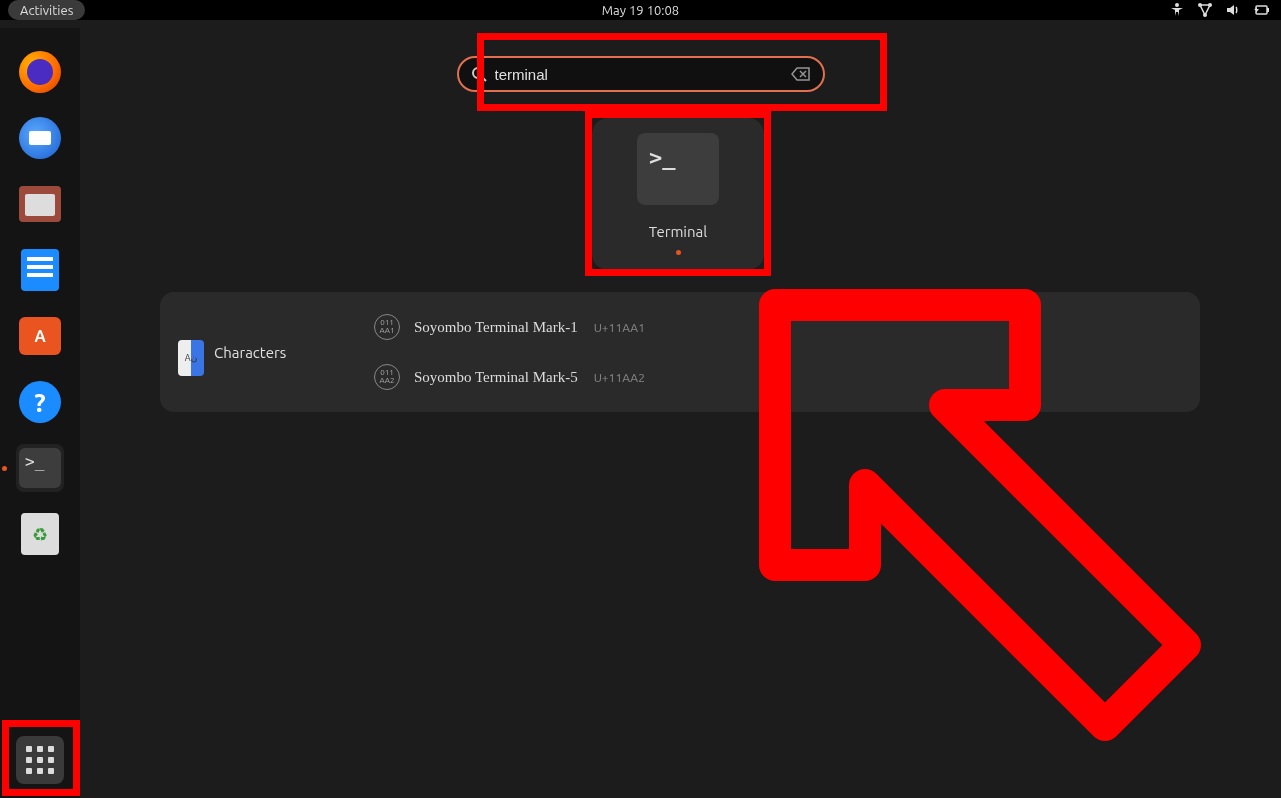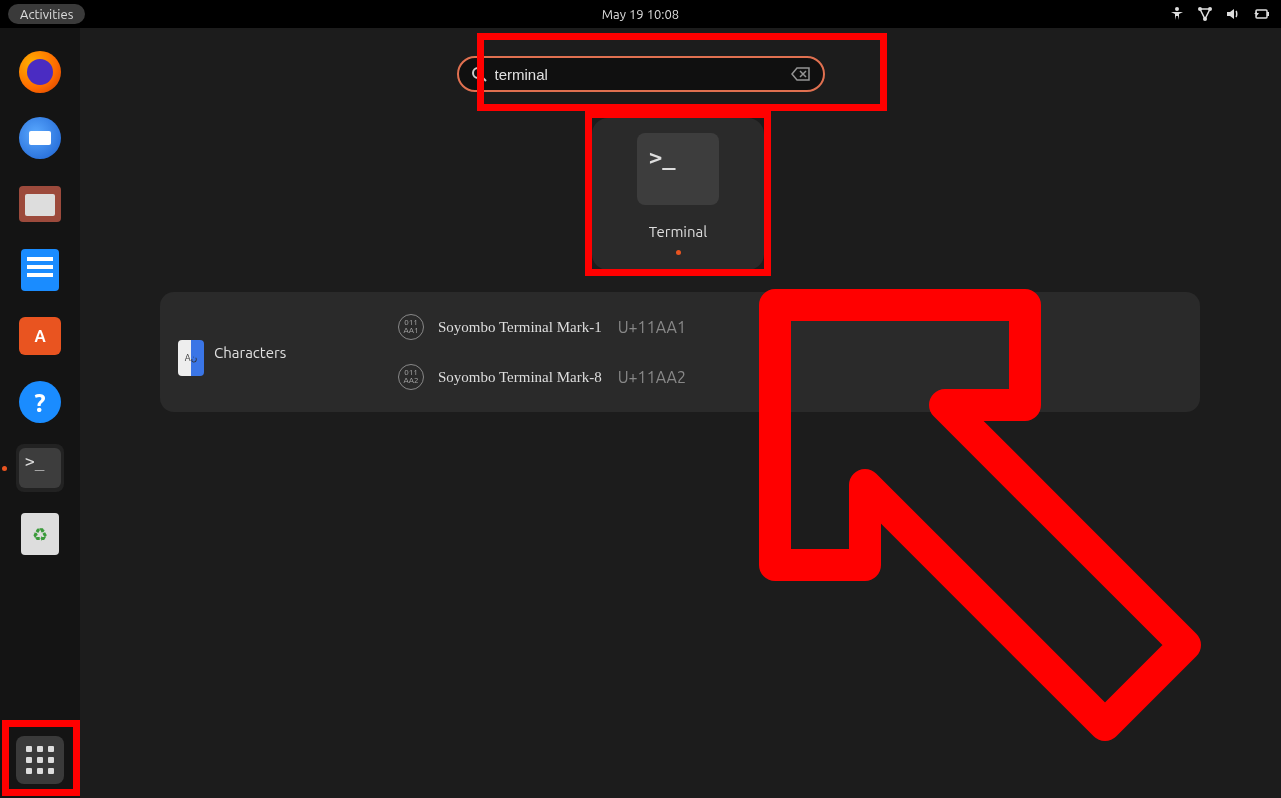--- a/index.html
+++ b/index.html
@@ -9,21 +9,21 @@
     background: #1c1c1c;
     font-family: Ubuntu, "Segoe UI", sans-serif;
     color: #e0e0e0;
     overflow: hidden;
     position: relative;
   }
   
   .topbar {
     position: absolute;
     top: 0; left: 0; right: 0;
-    height: 28px;
+    height: 20px;
     background: #000;
     display: flex;
     align-items: center;
     font-size: 13px;
     color: #ddd;
   }
   .activities {
     background: #3a3a3a;
     border-radius: 12px;
     padding: 3px 12px;
@@ -200,24 +200,23 @@
     width: 26px; height: 26px;
     border: 1px solid #888;
     border-radius: 13px;
     display: flex;
     align-items: center;
     justify-content: center;
     font-size: 8px;
     color: #aaa;
     line-height: 1;
     text-align: center;
-    margin-left: 24px;
   }
   .result-name { color: #ddd; font-size: 15px; font-family: Liberation Serif, serif; }
-  .result-code { color: #888; font-size: 16px; margin-left: 2px; }
+  .result-code { color: #888; font-size: 12px; margin-left: 2px; }
 
   
   .red-box {
     position: absolute;
     border: 7px solid #f00;
     pointer-events: none;
   }
   .arrow {
     position: absolute;
     pointer-events: none;
@@ -335,21 +334,21 @@
       <span>Characters</span>
     </div>
     <div class="panel-list">
       <div class="result-row">
         <div class="glyph-box">011<br>AA1</div>
         <span class="result-name">Soyombo Terminal Mark-1</span>
         <span class="result-code">U+11AA1</span>
       </div>
       <div class="result-row">
         <div class="glyph-box">011<br>AA2</div>
-        <span class="result-name">Soyombo Terminal Mark-8</span>
+        <span class="result-name">Soyombo Terminal Mark-5</span>
         <span class="result-code">U+11AA2</span>
       </div>
     </div>
   </div>
 </div>
 
 <div class="red-box" style="top:33px; left:477px; width:410px; height:78px;"></div>
 <div class="red-box" style="top:111px; left:585px; width:186px; height:165px;"></div>
 <div class="red-box" style="top:720px; left:2px; width:78px; height:76px;"></div>
 

